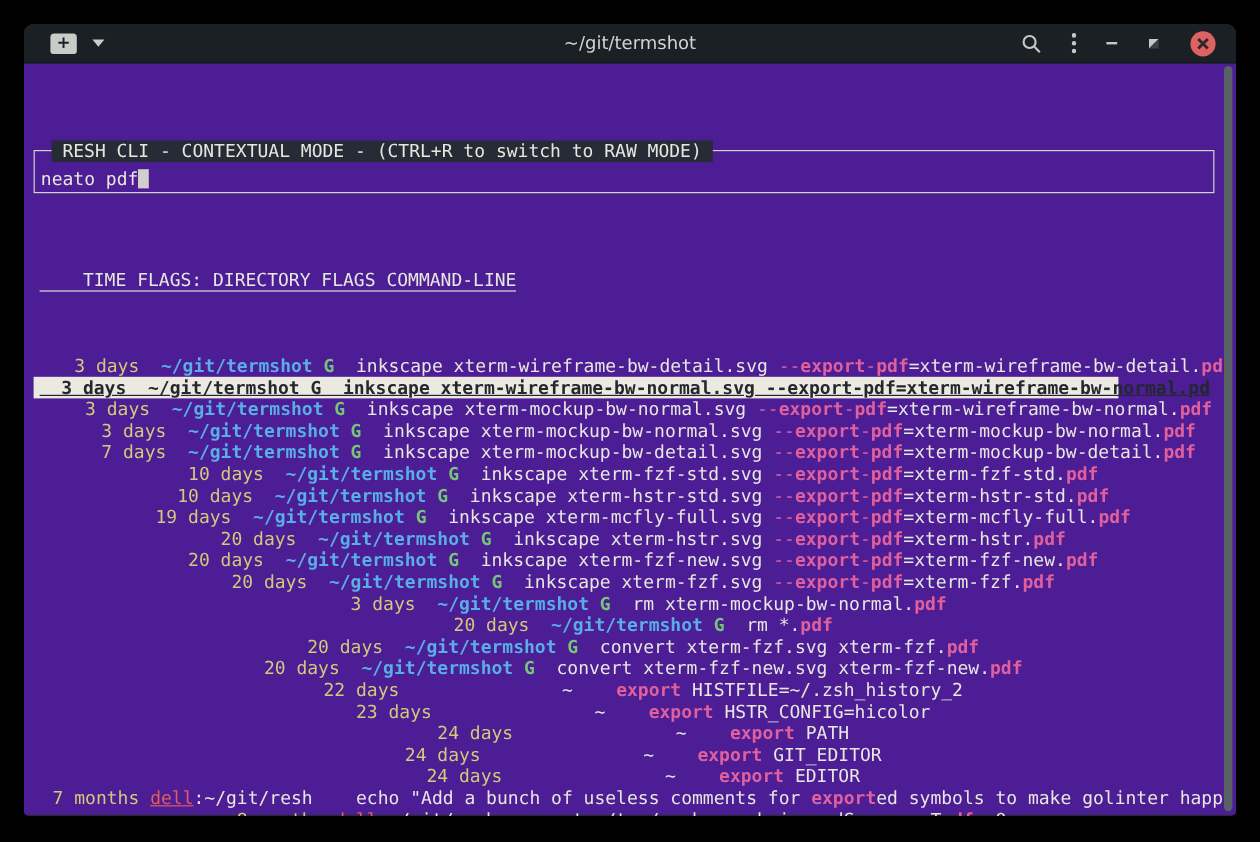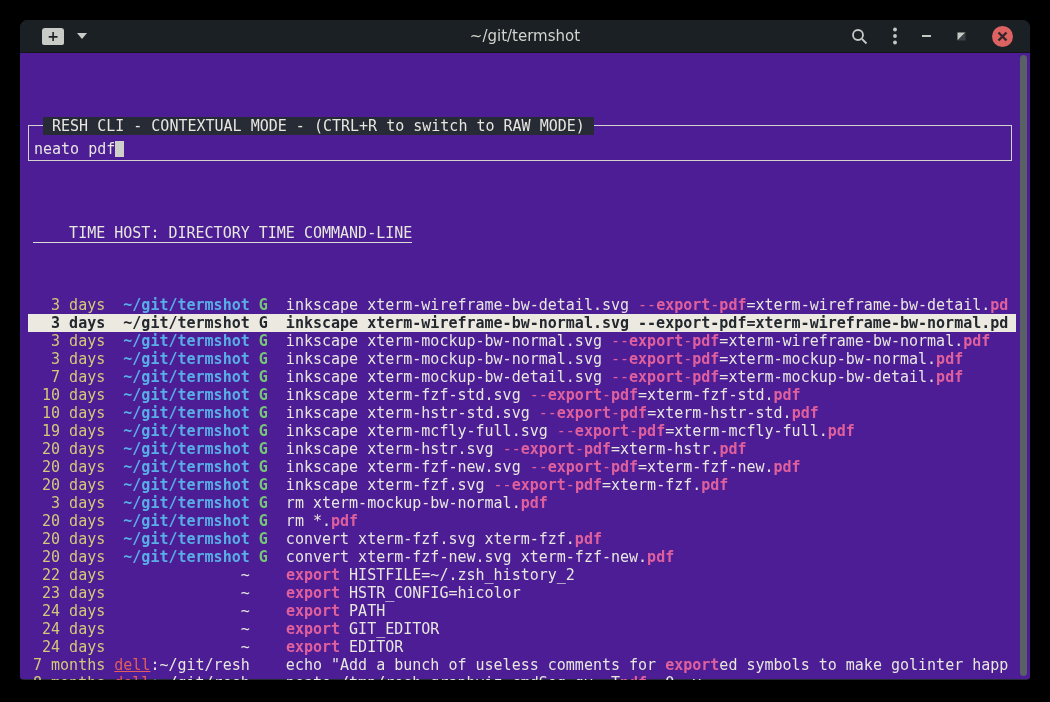--- a/index.html
+++ b/index.html
@@ -59,24 +59,24 @@
   .searchbox .legend {
     position:absolute; top:-9px; left:14px; background:#262b35; padding:0 9px;
     color:#e7e7e0;
   }
   .searchbox .query { position:absolute; left:5px; bottom:2px; }
   .cursor { display:inline-block; width:9px; height:16px; background:#cfd0ca; vertical-align:-3px; }
 
   
   .thead { margin-top:9px; height:18px; }
   .thead span { border-bottom:1px solid #dcdcd6; }
-  .row { height:18px; }
+  .row { height:18px;text-align:center; }
   .row.sel {
     background:#ece9e1; color:#23272e; font-weight:600;
-    margin-left:-5px; padding-left:5px; width:988px;
+    margin-left:-5px; padding-left:5px; width:904px;text-decoration:underline;
   }
   .sy { color:#d3c97a; }
   .sc { color:#59aee6; font-weight:bold; }
   .sg { color:#76c578; font-weight:bold; }
   .sr { color:#e25d5d;text-decoration:underline; }
   .sw { color:#e7e7e0; }
   .sm { color:#e0609d; font-weight:bold; }
   .sp { color:#e0609d; }
 </style>
 </head>
@@ -124,21 +124,21 @@
     </div>
   </div>
 
   <div class="content">
 
     <div class="searchbox">
       <span class="legend">RESH CLI - CONTEXTUAL MODE - (CTRL+R to switch to RAW MODE)</span>
       <div class="query"><span>neato pdf</span><span class="cursor"></span></div>
     </div>
 
-    <div class="thead"><span>    TIME HOST: DIRECTORY TIME COMMAND-LINE</span></div>
+    <div class="thead"><span>    TIME FLAGS: DIRECTORY FLAGS COMMAND-LINE</span></div>
 
     <div><div class="row"><span class="sy">  3 days</span><span class="sw"> </span><span class="sc"> ~/git/termshot</span><span class="sw"> </span><span class="sg">G</span><span class="sw">  inkscape xterm-wireframe-bw-detail.svg </span><span class="sp">--</span><span class="sm">export</span><span class="sp">-</span><span class="sm">pdf</span><span class="sw">=xterm-wireframe-bw-detail.</span><span class="sm">pd</span></div><div class="row sel">  3 days  ~/git/termshot G  inkscape xterm-wireframe-bw-normal.svg --export-pdf=xterm-wireframe-bw-normal.pd</div><div class="row"><span class="sy">  3 days</span><span class="sw"> </span><span class="sc"> ~/git/termshot</span><span class="sw"> </span><span class="sg">G</span><span class="sw">  inkscape xterm-mockup-bw-normal.svg </span><span class="sp">--</span><span class="sm">export</span><span class="sp">-</span><span class="sm">pdf</span><span class="sw">=xterm-wireframe-bw-normal.</span><span class="sm">pdf</span></div><div class="row"><span class="sy">  3 days</span><span class="sw"> </span><span class="sc"> ~/git/termshot</span><span class="sw"> </span><span class="sg">G</span><span class="sw">  inkscape xterm-mockup-bw-normal.svg </span><span class="sp">--</span><span class="sm">export</span><span class="sp">-</span><span class="sm">pdf</span><span class="sw">=xterm-mockup-bw-normal.</span><span class="sm">pdf</span></div><div class="row"><span class="sy">  7 days</span><span class="sw"> </span><span class="sc"> ~/git/termshot</span><span class="sw"> </span><span class="sg">G</span><span class="sw">  inkscape xterm-mockup-bw-detail.svg </span><span class="sp">--</span><span class="sm">export</span><span class="sp">-</span><span class="sm">pdf</span><span class="sw">=xterm-mockup-bw-detail.</span><span class="sm">pdf</span></div><div class="row"><span class="sy"> 10 days</span><span class="sw"> </span><span class="sc"> ~/git/termshot</span><span class="sw"> </span><span class="sg">G</span><span class="sw">  inkscape xterm-fzf-std.svg </span><span class="sp">--</span><span class="sm">export</span><span class="sp">-</span><span class="sm">pdf</span><span class="sw">=xterm-fzf-std.</span><span class="sm">pdf</span></div><div class="row"><span class="sy"> 10 days</span><span class="sw"> </span><span class="sc"> ~/git/termshot</span><span class="sw"> </span><span class="sg">G</span><span class="sw">  inkscape xterm-hstr-std.svg </span><span class="sp">--</span><span class="sm">export</span><span class="sp">-</span><span class="sm">pdf</span><span class="sw">=xterm-hstr-std.</span><span class="sm">pdf</span></div><div class="row"><span class="sy"> 19 days</span><span class="sw"> </span><span class="sc"> ~/git/termshot</span><span class="sw"> </span><span class="sg">G</span><span class="sw">  inkscape xterm-mcfly-full.svg </span><span class="sp">--</span><span class="sm">export</span><span class="sp">-</span><span class="sm">pdf</span><span class="sw">=xterm-mcfly-full.</span><span class="sm">pdf</span></div><div class="row"><span class="sy"> 20 days</span><span class="sw"> </span><span class="sc"> ~/git/termshot</span><span class="sw"> </span><span class="sg">G</span><span class="sw">  inkscape xterm-hstr.svg </span><span class="sp">--</span><span class="sm">export</span><span class="sp">-</span><span class="sm">pdf</span><span class="sw">=xterm-hstr.</span><span class="sm">pdf</span></div><div class="row"><span class="sy"> 20 days</span><span class="sw"> </span><span class="sc"> ~/git/termshot</span><span class="sw"> </span><span class="sg">G</span><span class="sw">  inkscape xterm-fzf-new.svg </span><span class="sp">--</span><span class="sm">export</span><span class="sp">-</span><span class="sm">pdf</span><span class="sw">=xterm-fzf-new.</span><span class="sm">pdf</span></div><div class="row"><span class="sy"> 20 days</span><span class="sw"> </span><span class="sc"> ~/git/termshot</span><span class="sw"> </span><span class="sg">G</span><span class="sw">  inkscape xterm-fzf.svg </span><span class="sp">--</span><span class="sm">export</span><span class="sp">-</span><span class="sm">pdf</span><span class="sw">=xterm-fzf.</span><span class="sm">pdf</span></div><div class="row"><span class="sy">  3 days</span><span class="sw"> </span><span class="sc"> ~/git/termshot</span><span class="sw"> </span><span class="sg">G</span><span class="sw">  rm xterm-mockup-bw-normal.</span><span class="sm">pdf</span></div><div class="row"><span class="sy"> 20 days</span><span class="sw"> </span><span class="sc"> ~/git/termshot</span><span class="sw"> </span><span class="sg">G</span><span class="sw">  rm *.</span><span class="sm">pdf</span></div><div class="row"><span class="sy"> 20 days</span><span class="sw"> </span><span class="sc"> ~/git/termshot</span><span class="sw"> </span><span class="sg">G</span><span class="sw">  convert xterm-fzf.svg xterm-fzf.</span><span class="sm">pdf</span></div><div class="row"><span class="sy"> 20 days</span><span class="sw"> </span><span class="sc"> ~/git/termshot</span><span class="sw"> </span><span class="sg">G</span><span class="sw">  convert xterm-fzf-new.svg xterm-fzf-new.</span><span class="sm">pdf</span></div><div class="row"><span class="sy"> 22 days</span><span class="sw">               ~    </span><span class="sm">export</span><span class="sw"> HISTFILE=~/.zsh_history_2</span></div><div class="row"><span class="sy"> 23 days</span><span class="sw">               ~    </span><span class="sm">export</span><span class="sw"> HSTR_CONFIG=hicolor</span></div><div class="row"><span class="sy"> 24 days</span><span class="sw">               ~    </span><span class="sm">export</span><span class="sw"> PATH</span></div><div class="row"><span class="sy"> 24 days</span><span class="sw">               ~    </span><span class="sm">export</span><span class="sw"> GIT_EDITOR</span></div><div class="row"><span class="sy"> 24 days</span><span class="sw">               ~    </span><span class="sm">export</span><span class="sw"> EDITOR</span></div><div class="row"><span class="sy">7 months</span><span class="sw"> </span><span class="sr">dell</span><span class="sw">:~/git/resh    echo "Add a bunch of useless comments for </span><span class="sm">export</span><span class="sw">ed symbols to make golinter happ</span></div><div class="row"><span class="sy">8 months</span><span class="sw"> </span><span class="sr">dell</span><span class="sw">:~/git/resh    neato /tmp/resh-graphviz-cmdSeq.gv -T</span><span class="sm">pdf</span><span class="sw"> -O -v</span></div></div>
 
     
 
     
 
     <div class="scroll-thumb"></div>
   </div>
 </div>

